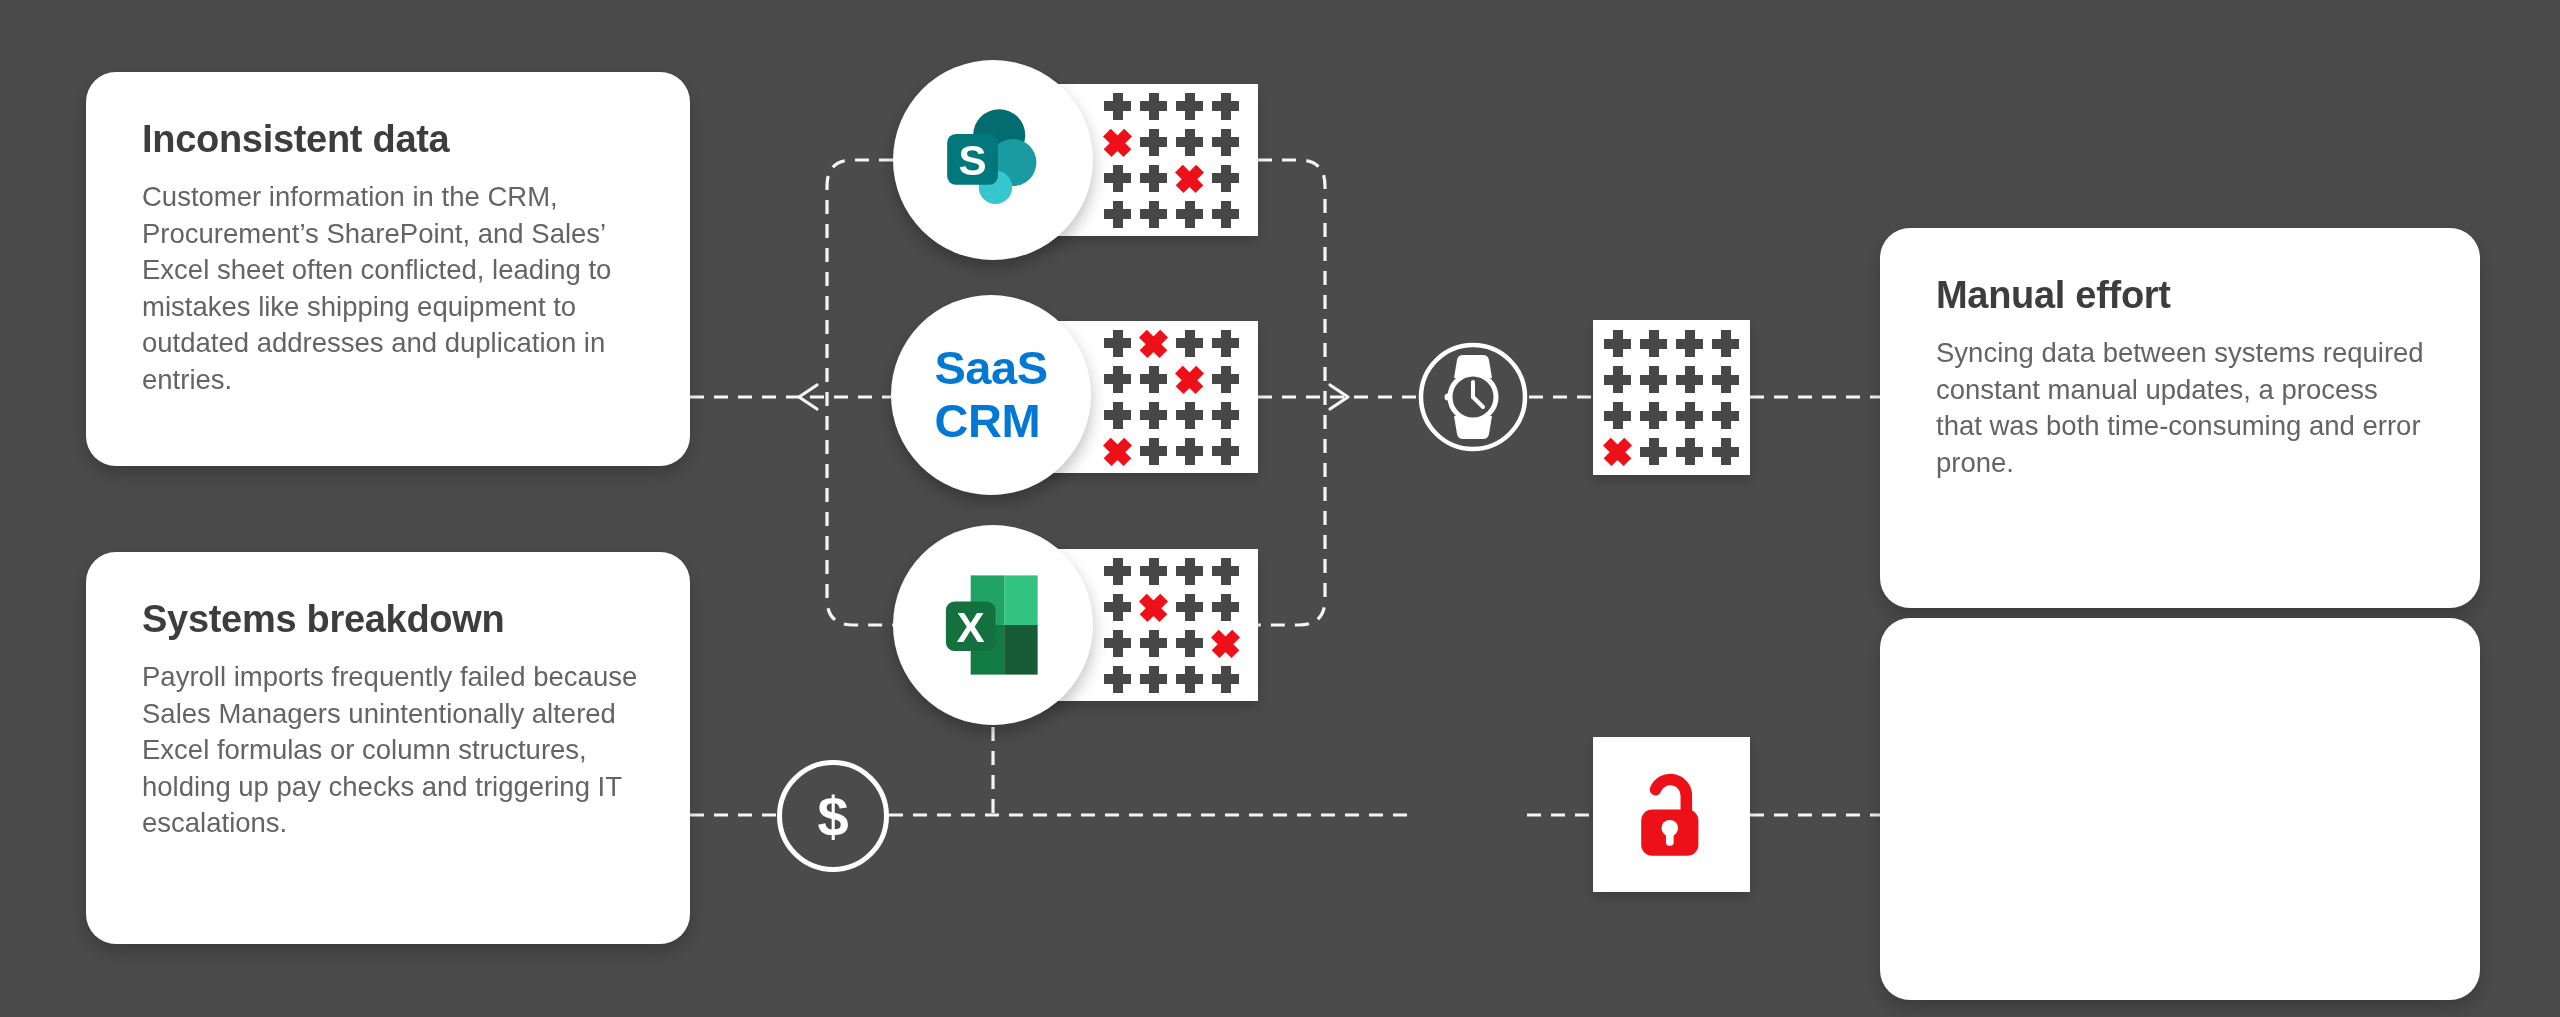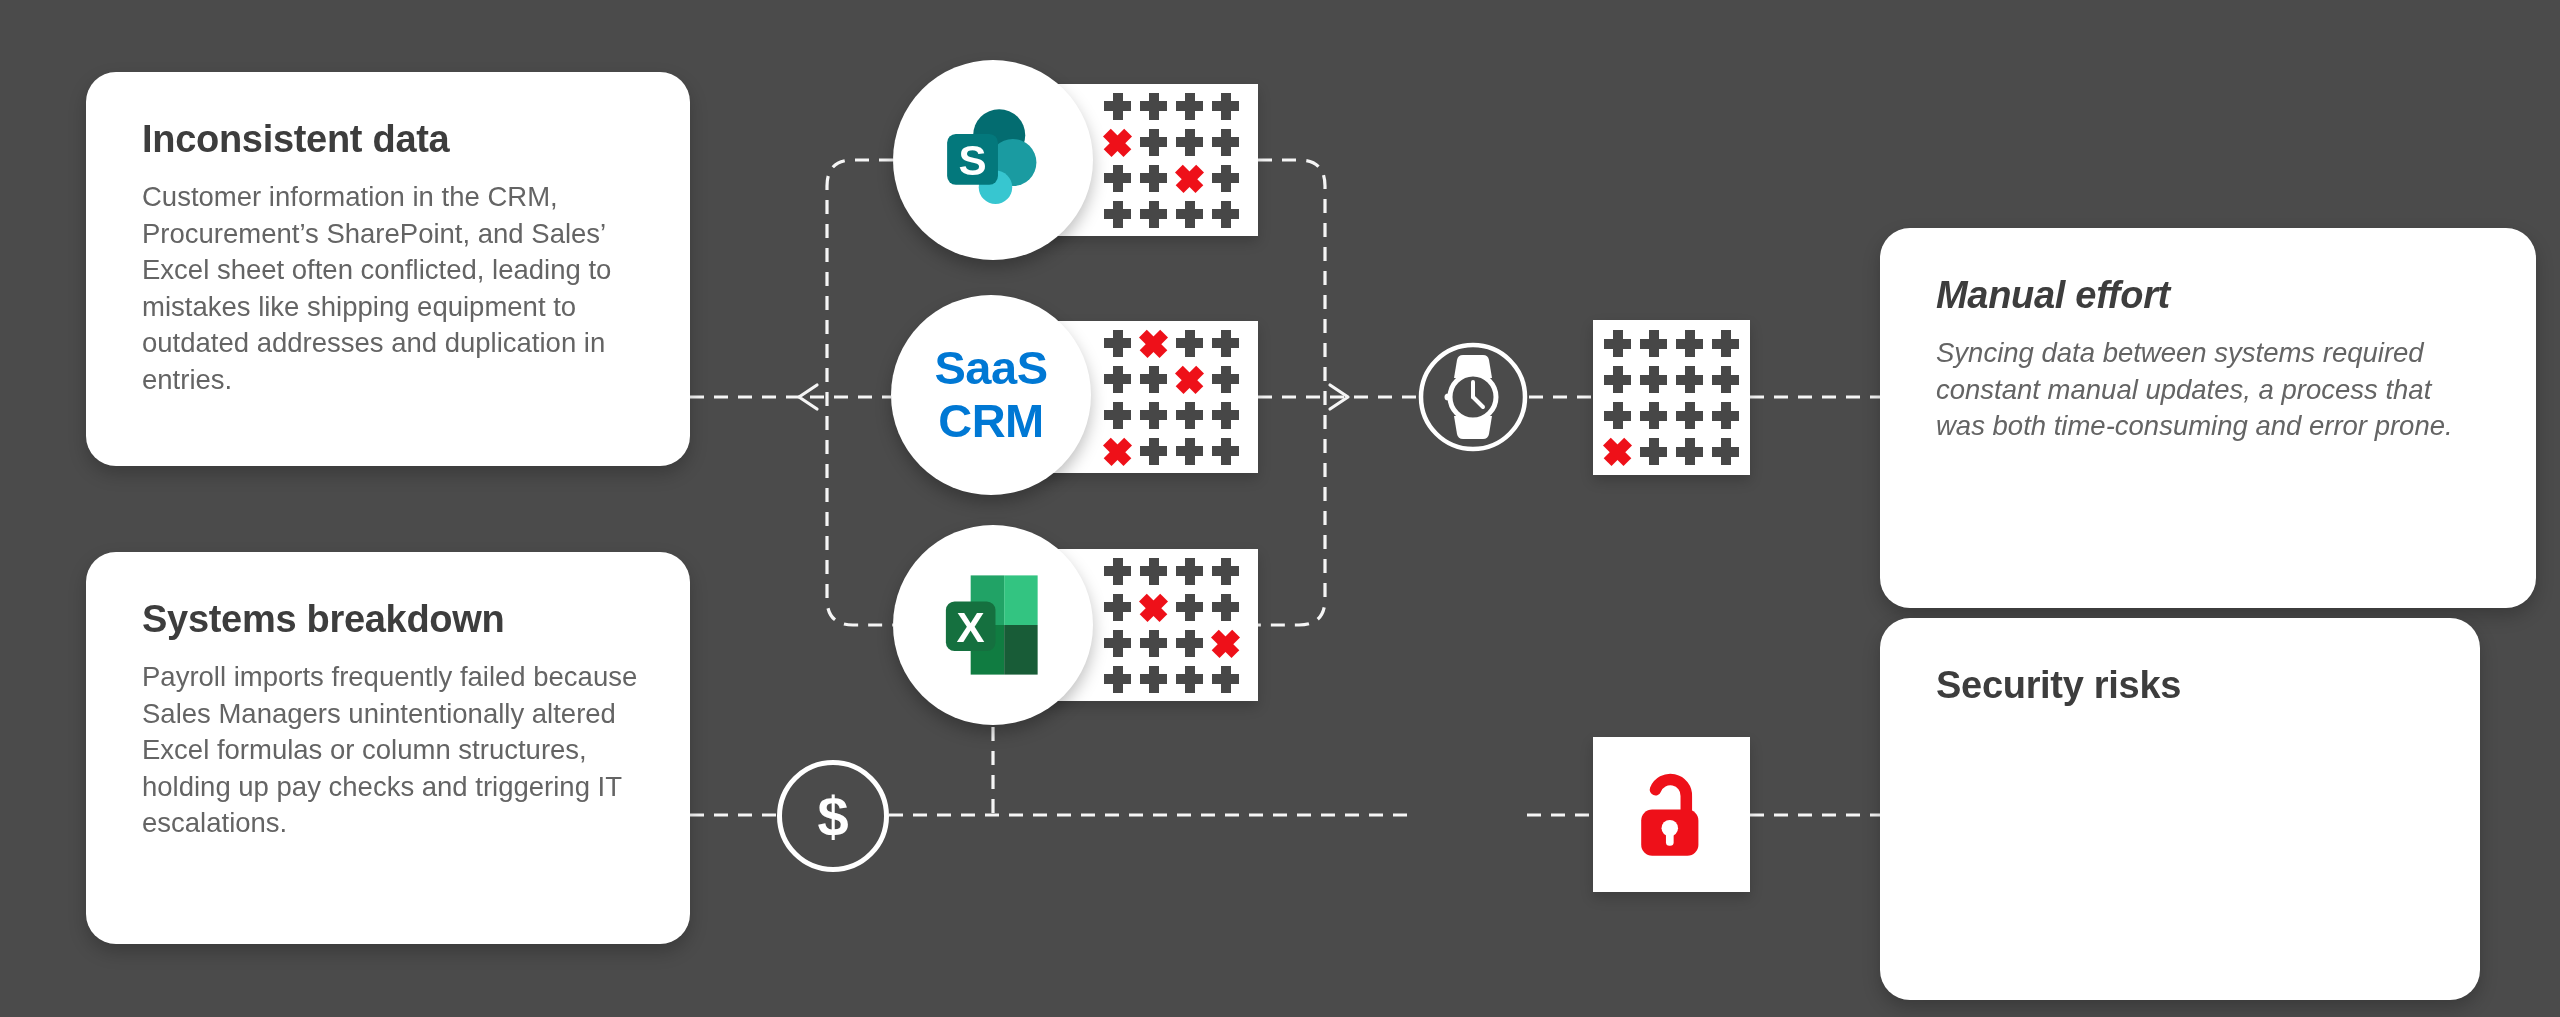--- a/index.html
+++ b/index.html
@@ -7,21 +7,21 @@
           font-family:"Liberation Sans",sans-serif;}
   svg.connectors{position:absolute;left:0;top:0;z-index:1;}
 
   
   .card{position:absolute;background:#ffffff;border-radius:30px;box-sizing:border-box;
         padding:46px 50px 0 56px;box-shadow:0 8px 18px rgba(0,0,0,.22);z-index:2;}
   .card h2{font-size:38px;font-weight:bold;color:#3d3d3d;margin:0 0 18px 0;letter-spacing:-.3px;}
   .card p{font-size:27.5px;color:#646464;margin:0;line-height:1.33;}
   .card-inconsistent{left:86px;top:72px;width:604px;height:394px;}
   .card-systems{left:86px;top:552px;width:604px;height:392px;}
-  .card-manual{left:1880px;top:228px;width:656px;height:380px;font-style:italic;}
+  .card-manual{left:1880px;top:228px;width:600px;height:380px;}
   .card-security{left:1880px;top:618px;width:600px;height:382px;}
 
   
   .gridbox{position:absolute;background:#ffffff;z-index:2;box-shadow:0 6px 12px rgba(0,0,0,.18);
            display:flex;align-items:center;}
   .gridbox.wide{width:216px;height:152px;justify-content:flex-end;padding-right:16px;box-sizing:border-box;}
   .gridbox.square{width:157px;height:155px;justify-content:center;}
   .gb-sharepoint{left:1042px;top:84px;}
   .gb-crm{left:1042px;top:321px;}
   .gb-excel{left:1042px;top:549px;}
@@ -40,21 +40,21 @@
   .cell.x::after{content:"";position:absolute;top:50%;left:2px;right:2px;height:11px;
                  transform:translateY(-50%);background:#ee1019;}
 
   
   .bigcircle{position:absolute;width:200px;height:200px;border-radius:50%;background:#ffffff;
              z-index:3;box-shadow:0 8px 16px rgba(0,0,0,.25);
              display:flex;align-items:center;justify-content:center;}
   .c-sharepoint{left:893px;top:60px;}
   .c-crm{left:891px;top:295px;}
   .c-excel{left:893px;top:525px;}
-  .crm-label{font-weight:bold;color:#0078D4;font-size:47px;line-height:1.12;text-align:center;letter-spacing:-.5px;}
+  .crm-label{font-weight:bold;color:#0078D4;font-size:47px;line-height:1.12;letter-spacing:-.5px;}
 
   
   .badge{position:absolute;width:112px;height:112px;border-radius:50%;border:5px solid #ffffff;
          box-sizing:border-box;z-index:3;display:flex;align-items:center;justify-content:center;
          color:#ffffff;font-weight:bold;}
   .b-dollar{left:777px;top:760px;font-size:56px;}
   .b-ssn{left:1415px;top:759px;font-size:37px;letter-spacing:0px;}
   .b-watch{left:1417px;top:341px;border:none;}
 </style>
 </head>
@@ -94,21 +94,20 @@
   </div>
   <div class="card card-inconsistent">
     <h2>Inconsistent data</h2>
     <p>Customer information in the CRM, Procurement’s SharePoint, and Sales’ Excel sheet often conflicted, leading to mistakes like shipping equipment to outdated addresses and duplication in entries.</p>
   </div>
   <div class="card card-manual">
     <h2>Manual effort</h2>
     <p>Syncing data between systems required constant manual updates, a process that was both time-consuming and error prone.</p>
   </div>
   <div class="card card-security">
-    <h2>Security risks</h2>
   </div>
 
   <div class="gridbox wide gb-sharepoint">
     <div class="grid">
         <div class="cell p"></div>
         <div class="cell p"></div>
         <div class="cell p"></div>
         <div class="cell p"></div>
         <div class="cell x"></div>
         <div class="cell p"></div>

